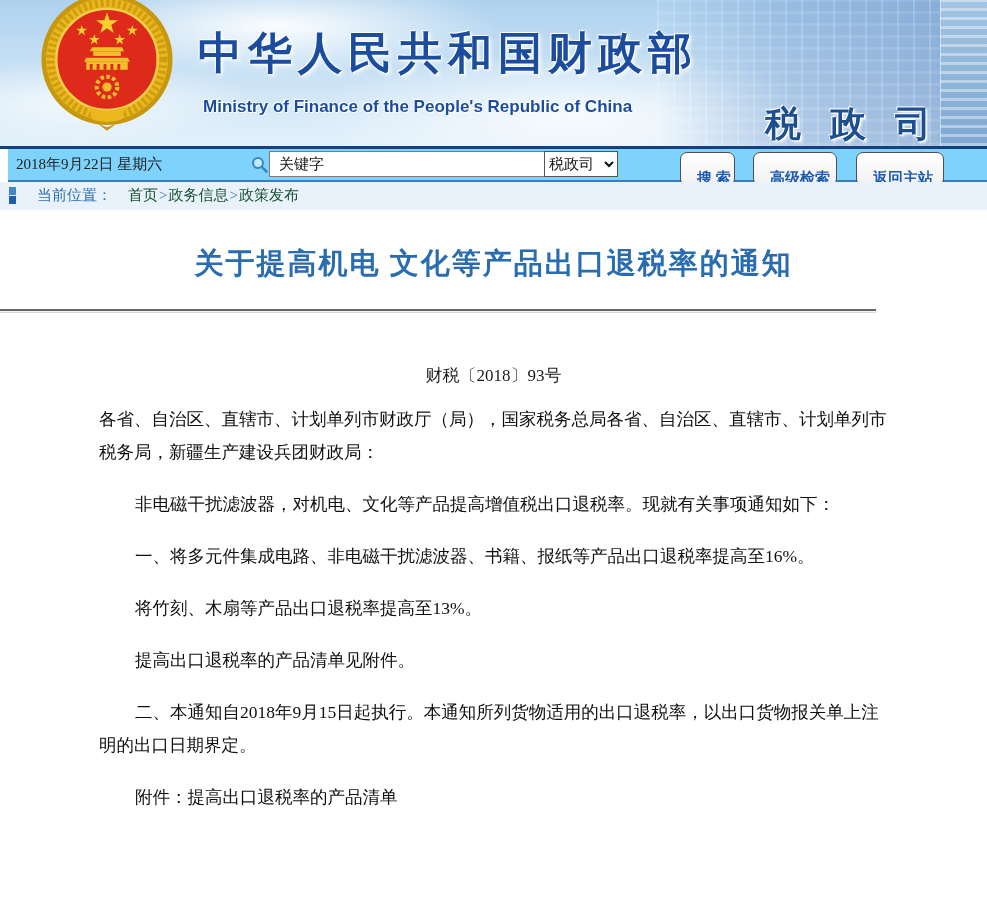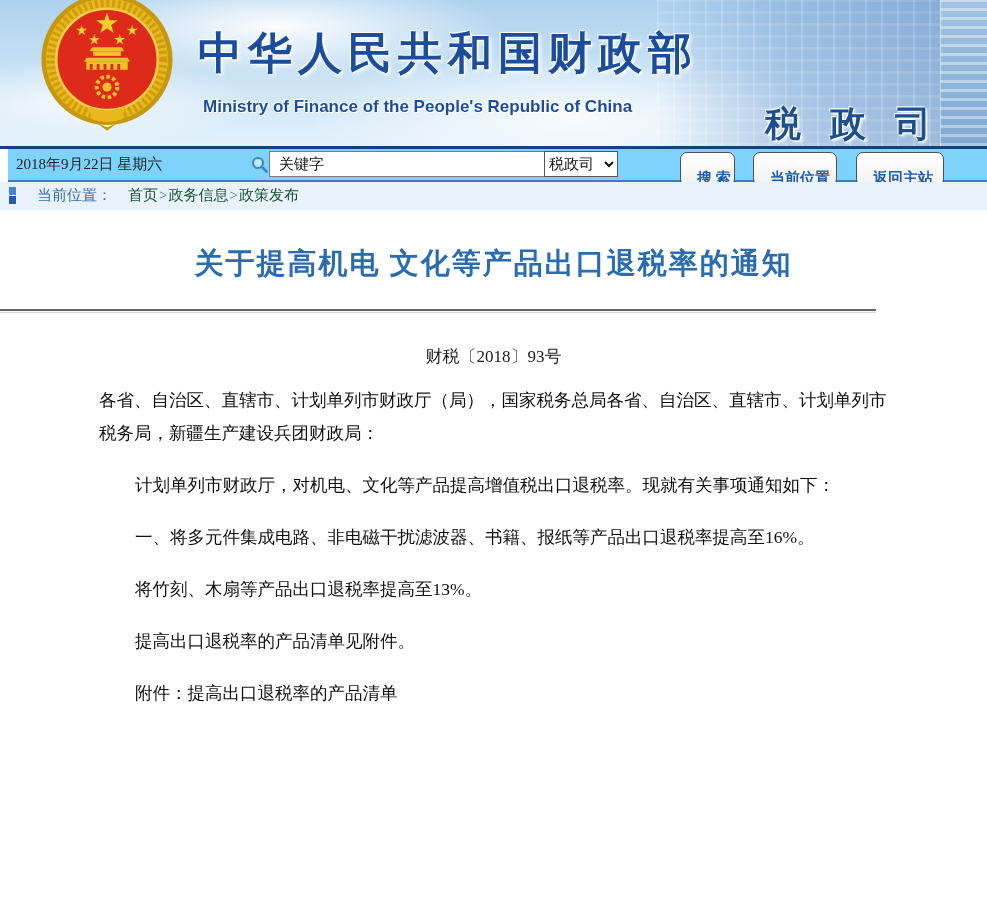--- a/index.html
+++ b/index.html
@@ -58,21 +58,21 @@
   .crumb-icon .sq2{width:7px;height:8px;background:#1f5ea8;margin-top:1px;}
   .crumb-label{position:absolute;left:37px;top:4px;font-size:15px;color:#2e6fb3;}
   .crumb-path{position:absolute;left:128px;top:4px;font-size:15px;color:#1a1a1a;}
   .crumb-path .sep{color:#2e6fb3;padding:0 1px;}
   .crumb-path a{color:#14532d;text-decoration:none;}
 
   
   .doc-title{margin:34px 0 0 0;text-align:center;font-size:29px;font-weight:bold;color:#2a6cb0;
     letter-spacing:2px;}
   .doc-divider{margin-top:25px;width:876px;height:1px;border-top:2px solid #666;border-bottom:1px solid #d8d8d8;background:#f3f3f3;}
-  .doc-number{margin-top:32px;text-align:center;font-size:17px;color:#1a1a1a;}
+  .doc-number{margin-top:51px;text-align:center;font-size:17px;color:#1a1a1a;}
   .doc-body{margin:16px 97px 0 99px;font-size:17.5px;line-height:33px;color:#0f0f0f;}
   .doc-body p{margin:0 0 19px 0;}
   .doc-body p.indent{text-indent:2.05em;}
 </style>
 </head>
 <body>
 
 <div class="page">
 
   <div class="banner">
@@ -122,42 +122,43 @@
       <svg width="17" height="17" viewBox="0 0 17 17">
         <circle cx="7" cy="7" r="5" fill="rgba(255,255,255,.5)" stroke="#3a85c6" stroke-width="2"></circle>
         <line x1="10.8" y1="10.8" x2="15.5" y2="15.5" stroke="#3a85c6" stroke-width="2.6" stroke-linecap="round"></line>
       </svg>
     </span>
     <input class="tb-input" type="text" value="关键字" style="">
     <select class="tb-select">
       <option>税政司</option>
     </select>
     <button class="tb-btn btn-search">搜 索</button>
-    <button class="tb-btn btn-adv">当前位置</button>
+    <button class="tb-btn btn-adv">高级检索</button>
     <button class="tb-btn btn-home">返回主站</button>
   </div>
 
   <div class="crumbbar">
     <span class="crumb-icon">
       <span class="sq1" style="display:block"></span>
       <span class="sq2" style="display:block"></span>
     </span>
     <span class="crumb-label">当前位置：</span>
     <span class="crumb-path">
       <a href="#">首页</a><span class="sep">&gt;</span><a href="#">政务信息</a><span class="sep">&gt;</span><a href="#">政策发布</a>
     </span>
   </div>
 
   <div class="doc">
     <h1 class="doc-title">关于提高机电 文化等产品出口退税率的通知</h1>
     <div class="doc-divider"></div>
     <div class="doc-number">财税〔2018〕93号</div>
     <div class="doc-body">
       <p>各省、自治区、直辖市、计划单列市财政厅（局），国家税务总局各省、自治区、直辖市、计划单列市税务局，新疆生产建设兵团财政局：</p>
-      <p class="indent">计划单列市财政厅，对机电、文化等产品提高增值税出口退税率。现就有关事项通知如下：</p>
+      <p class="indent">非电磁干扰滤波器，对机电、文化等产品提高增值税出口退税率。现就有关事项通知如下：</p>
       <p class="indent">一、将多元件集成电路、非电磁干扰滤波器、书籍、报纸等产品出口退税率提高至16%。</p>
       <p class="indent">将竹刻、木扇等产品出口退税率提高至13%。</p>
       <p class="indent">提高出口退税率的产品清单见附件。</p>
+      <p class="indent">二、本通知自2018年9月15日起执行。本通知所列货物适用的出口退税率，以出口货物报关单上注明的出口日期界定。</p>
       <p class="indent">附件：提高出口退税率的产品清单</p>
     </div>
   </div>
 
 </div>
 
 </body></html>

